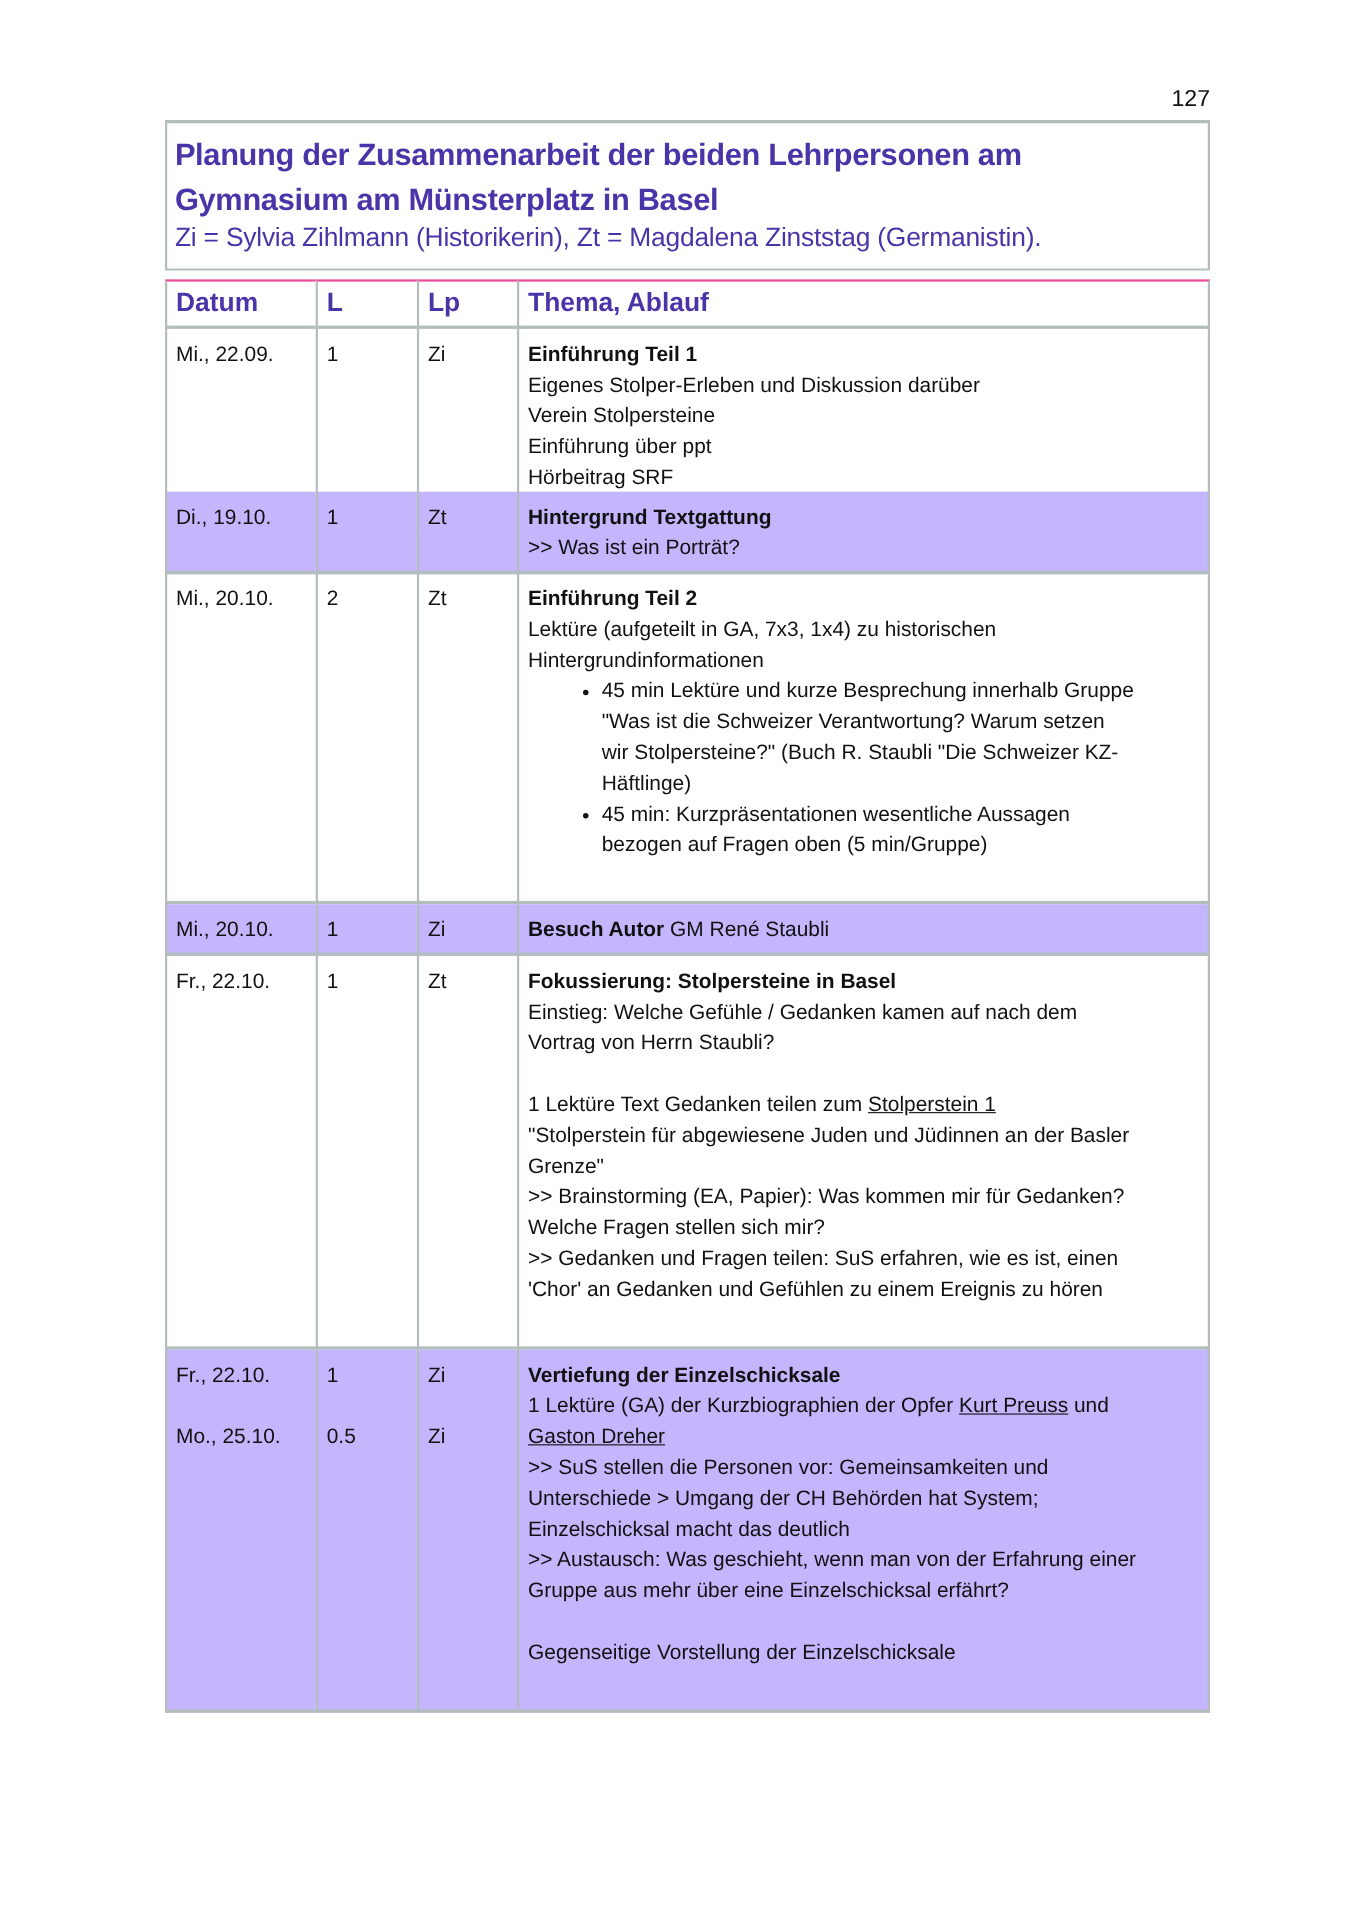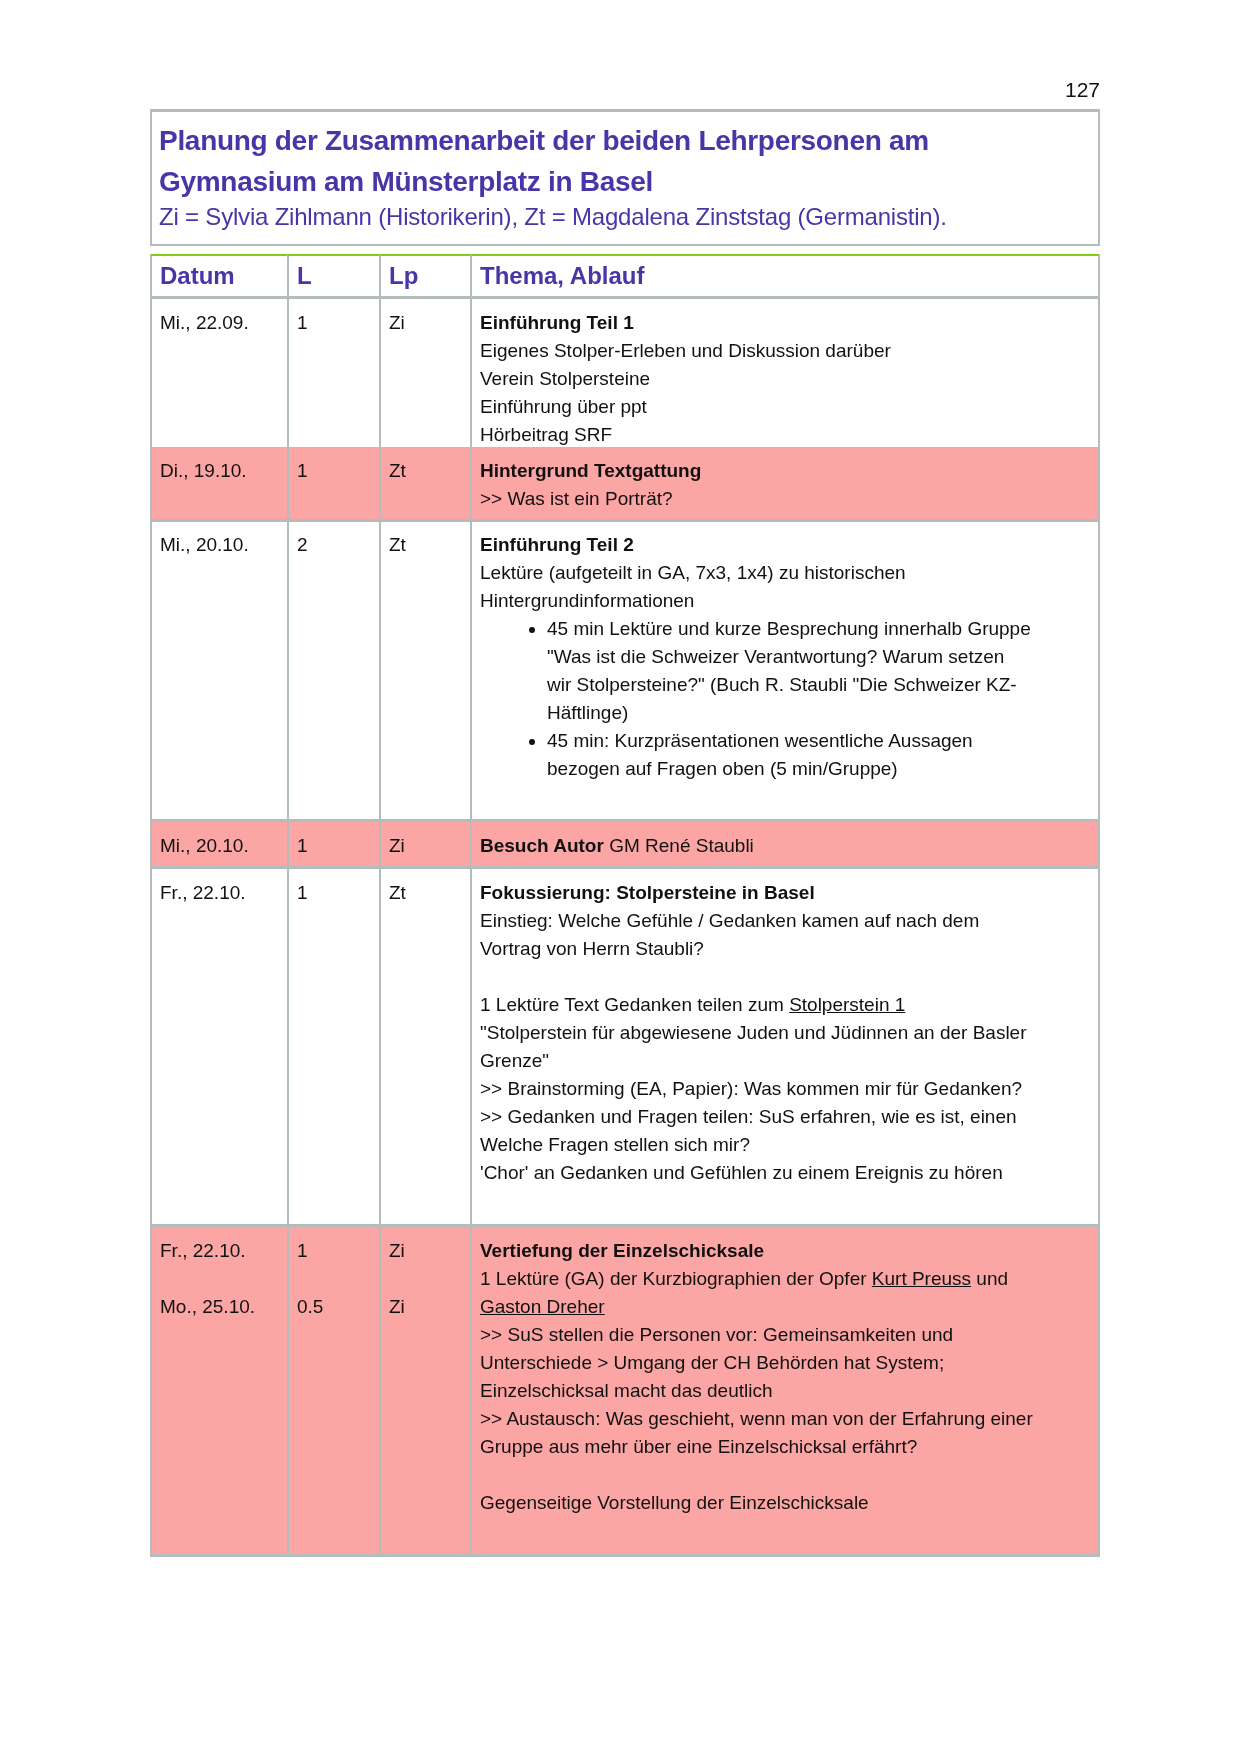--- a/index.html
+++ b/index.html
@@ -8,23 +8,23 @@
   .page-number { position: absolute; right: 140px; top: 78px; font-size: 21px; color: #111; text-align: center; }
   .doc { position: absolute; left: 150px; top: 109px; width: 950px; }
   .title-block { border-top: 3px solid #b3bdbd; border-left: 2px solid #b3bdbd; border-right: 2px solid #b3bdbd; border-bottom: 2px solid #b3bdbd;
                  padding: 8px 8px 8px 7px; height: 118px; box-sizing: border-box; height: 137px; }
   .title { color: #4a35a8; font-weight: bold; font-size: 28px; line-height: 41px; margin: 0; letter-spacing: -0.3px; }
   .subtitle { color: #4a35a8; font-size: 24px; line-height: 30px; letter-spacing: -0.2px; }
   .grid { display: grid; grid-template-columns: 137px 92px 91px 630px; }
   .hdr { margin-top: 8px; }
   .cell { border-left: 2px solid #b3bdbd; border-bottom: 3px solid #b3bdbd; padding: 6px 8px; box-sizing: border-box; font-size: 19px; line-height: 28px; }
   .cell.last { border-right: 2px solid #b3bdbd; }
-  .hdr .cell { color: #4a35a8; font-weight: bold; font-size: 24px; line-height: 30px; height: 45px; border-top: 2px solid #84cc16; padding-top: 5px; }
+  .hdr .cell { color: #4a35a8; font-weight: bold; font-size: 24px; line-height: 30px; height: 45px; border-top: 2px solid #ec4899; padding-top: 5px; }
   .row .cell { padding-top: 10px; }
-  .shaded .cell { background: #fca5a5; }
+  .shaded .cell { background: #c4b5fd; }
   .cell .bold { font-weight: bold; }
   .line { display: block; white-space: nowrap; }
   .u { text-decoration: underline; color: #111; cursor: pointer; }
   ul.bullets { margin: 0; padding-left: 67px; }
   ul.bullets li { list-style: disc; }
   .blank { display: block; height: 28px; }
   .stack span { display: block; }
   .stack .gap { height: 28px; }
 </style>
 </head>
@@ -108,22 +108,22 @@
     <div class="cell">Zt</div>
     <div class="cell last">
       <span class="line bold">Fokussierung: Stolpersteine in Basel</span>
       <span class="line">Einstieg: Welche Gefühle / Gedanken kamen auf nach dem</span>
       <span class="line">Vortrag von Herrn Staubli?</span>
       <span class="blank"></span>
       <span class="line"><span>1 Lektüre Text Gedanken teilen zum </span><span class="u">Stolperstein 1</span></span>
       <span class="line">"Stolperstein für abgewiesene Juden und Jüdinnen an der Basler</span>
       <span class="line">Grenze"</span>
       <span class="line">&gt;&gt; Brainstorming (EA, Papier): Was kommen mir für Gedanken?</span>
+      <span class="line">Welche Fragen stellen sich mir?</span>
       <span class="line">&gt;&gt; Gedanken und Fragen teilen: SuS erfahren, wie es ist, einen</span>
-      <span class="line">Welche Fragen stellen sich mir?</span>
       <span class="line">'Chor' an Gedanken und Gefühlen zu einem Ereignis zu hören</span>
     </div>
   </div>
 
   <div class="grid row shaded" style="height:330px;">
     <div class="cell stack">
       <span>Fr., 22.10.</span>
       <span class="gap"></span>
       <span>Mo., 25.10.</span>
     </div>

